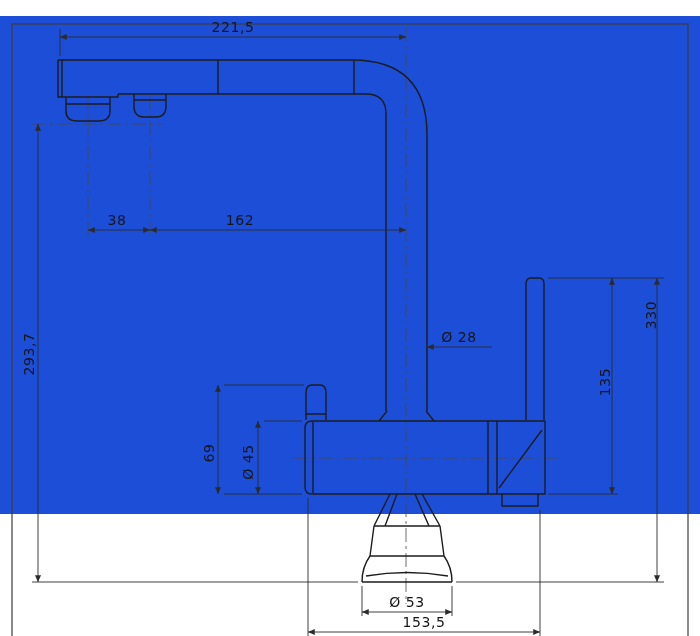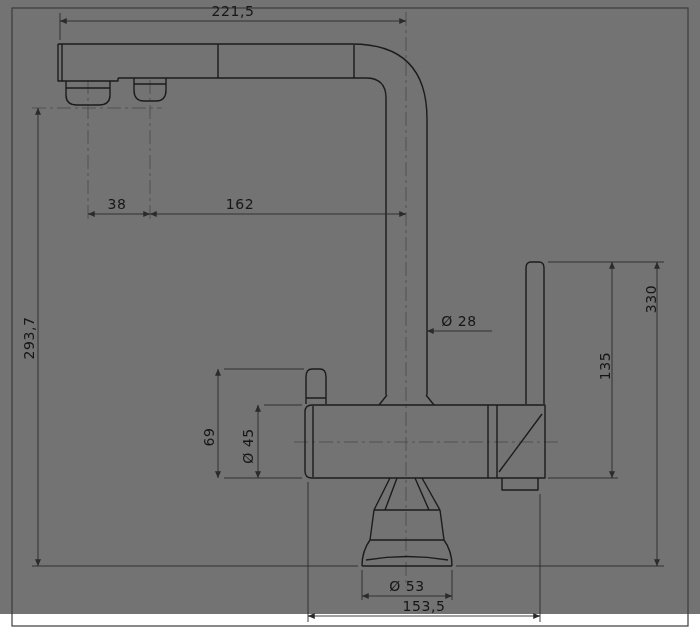--- a/index.html
+++ b/index.html
@@ -1,20 +1,20 @@
 <!DOCTYPE html>
 <html><head>
 <meta charset="utf-8">
 <style>
   html,body{
     margin:0;padding:0;background:#ffffff;
     width:700px;height:636px;overflow:hidden;
     font-family:"DejaVu Sans", sans-serif;
   }
-  .drawing-wrap{width:700px;height:614px;background:#737373;}
+  .drawing-wrap{width:700px;height:498px;background:#1d4ed8;margin-top:16px;}
   svg{display:block;}
   .obj{stroke:#1c1c1c;stroke-width:1.4;fill:none;stroke-linejoin:round;stroke-linecap:butt;}
   .thin{stroke:#2b2b2b;stroke-width:0.9;fill:none;}
   .dim{stroke:#2b2b2b;stroke-width:0.9;fill:none;}
   .cl{stroke:#4a4a4a;stroke-width:0.8;fill:none;stroke-dasharray:14 4 3 4;}
   .frame{stroke:#3c3c3c;stroke-width:1.2;fill:none;}
   text{fill:#161616;font-size:14px;letter-spacing:0.6px;font-family:"DejaVu Sans", sans-serif;}
 </style>
 </head>
 <body>

